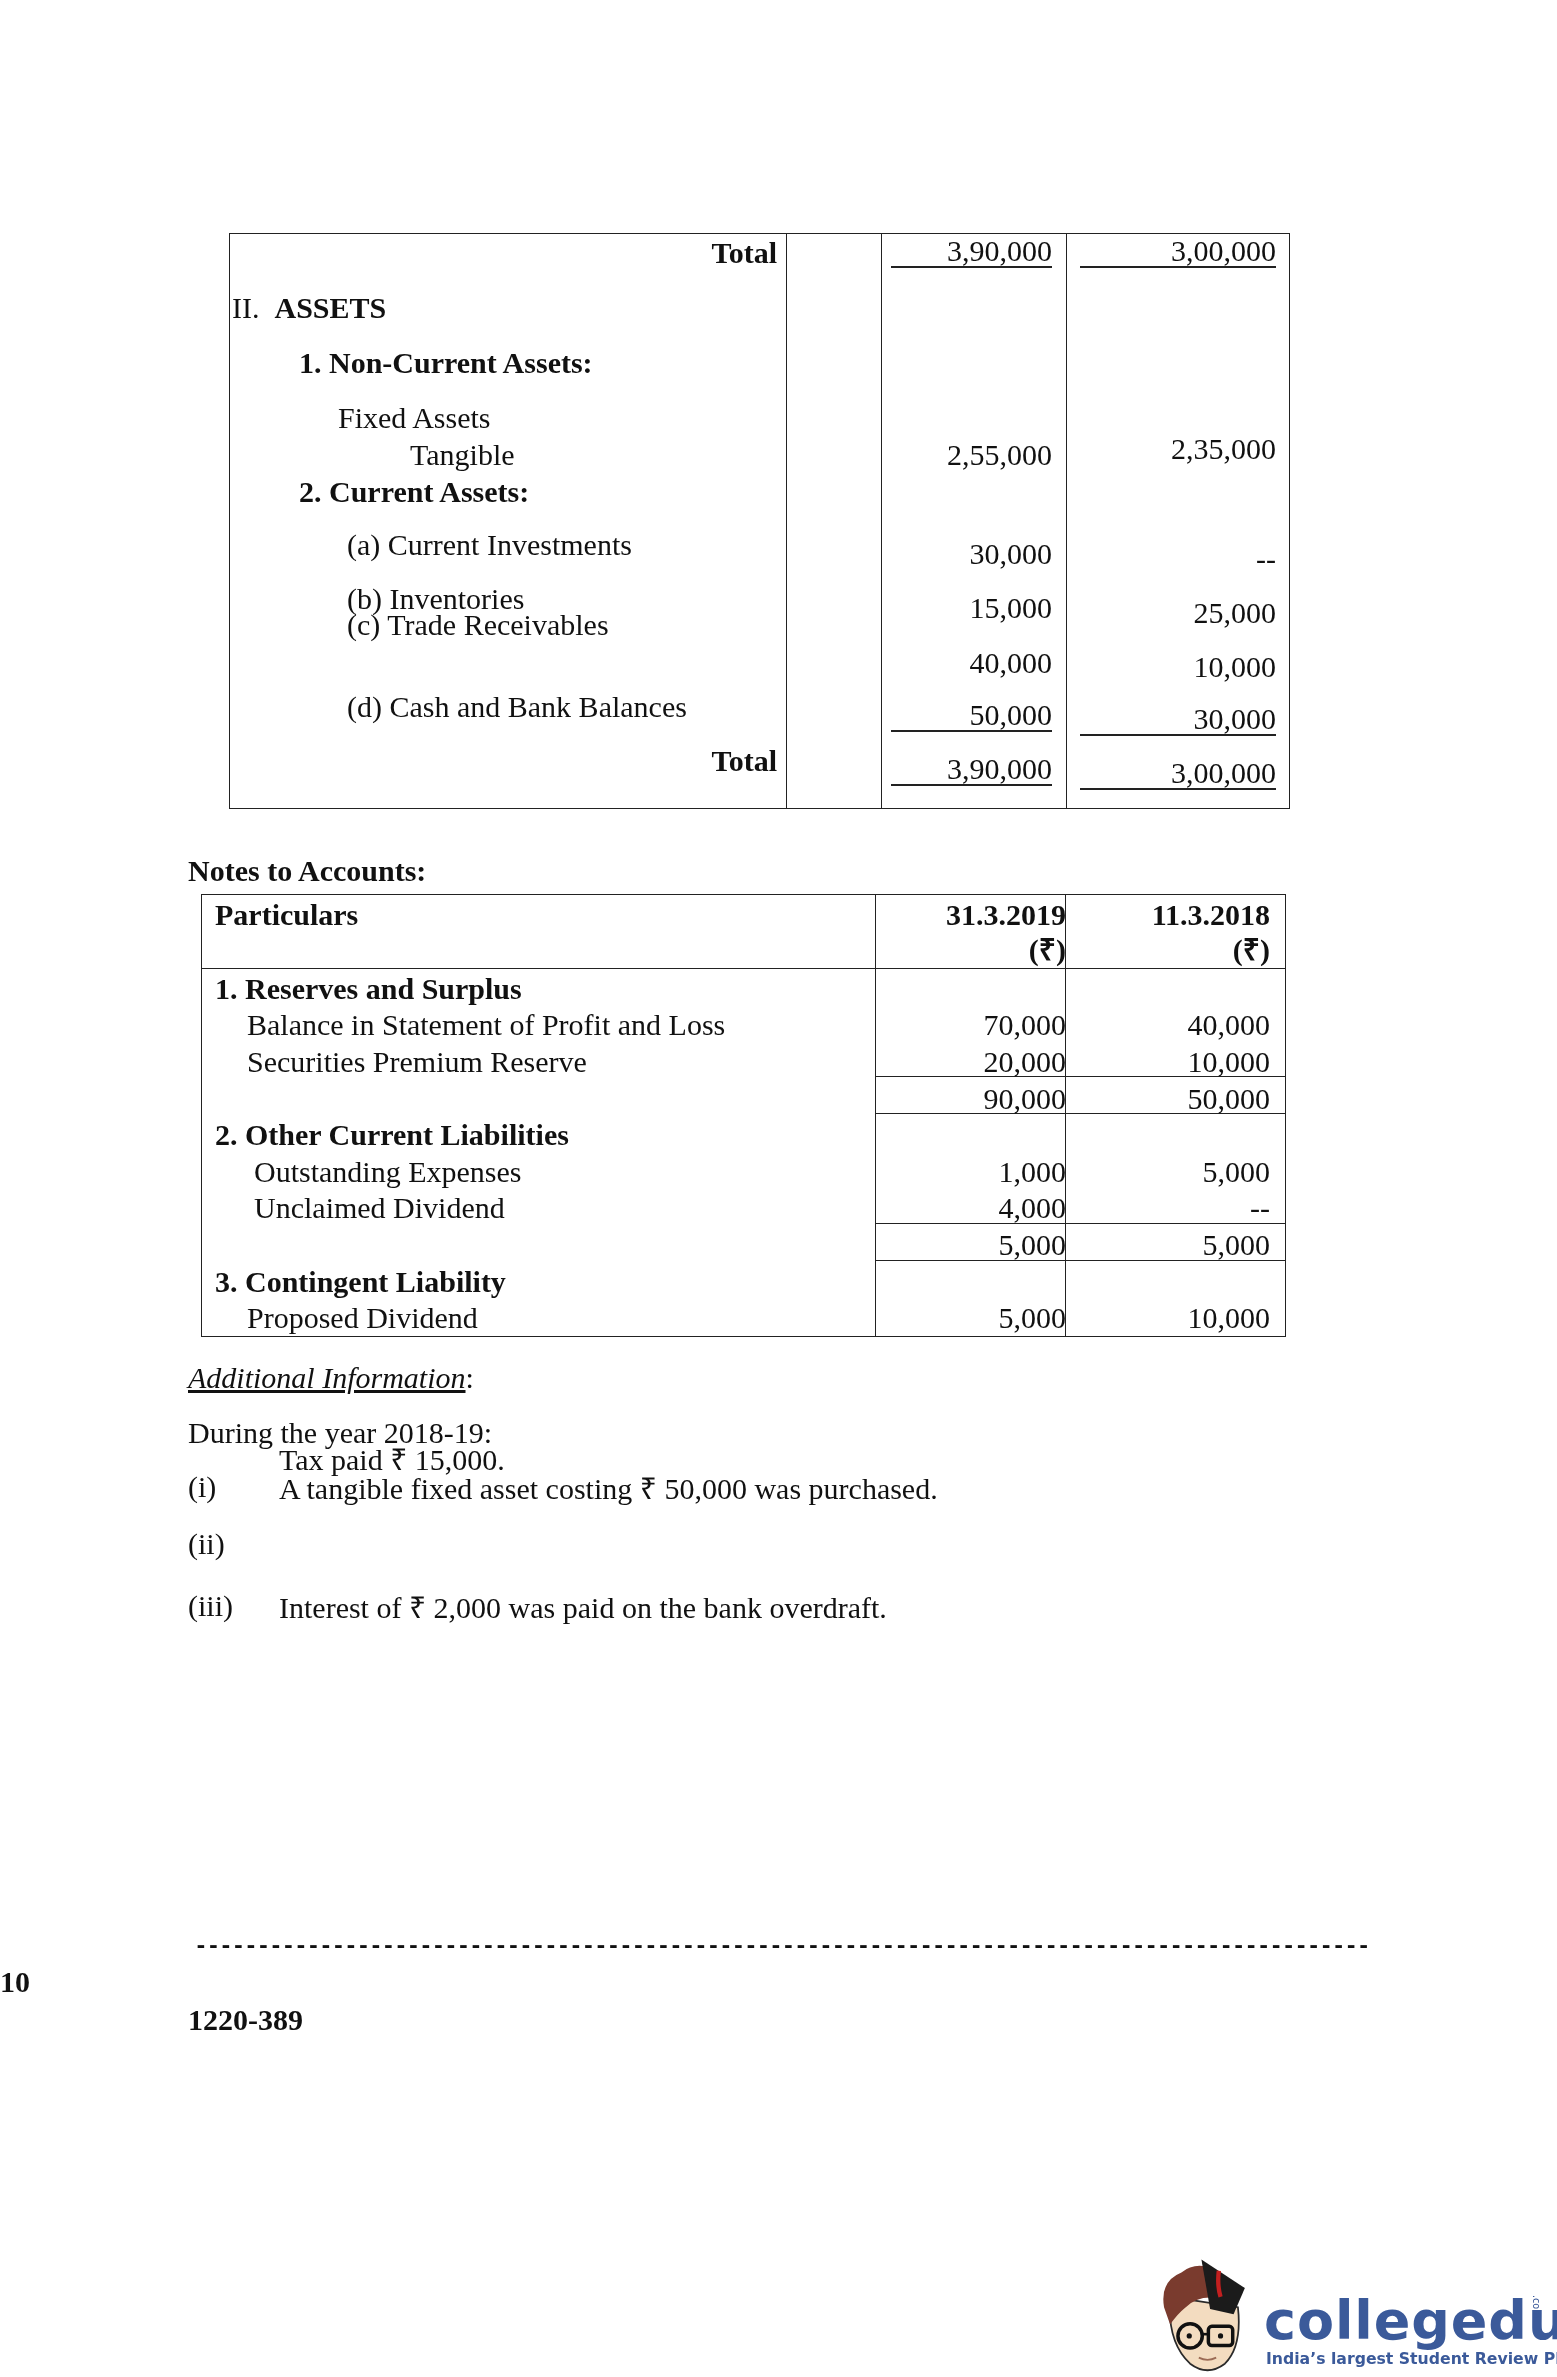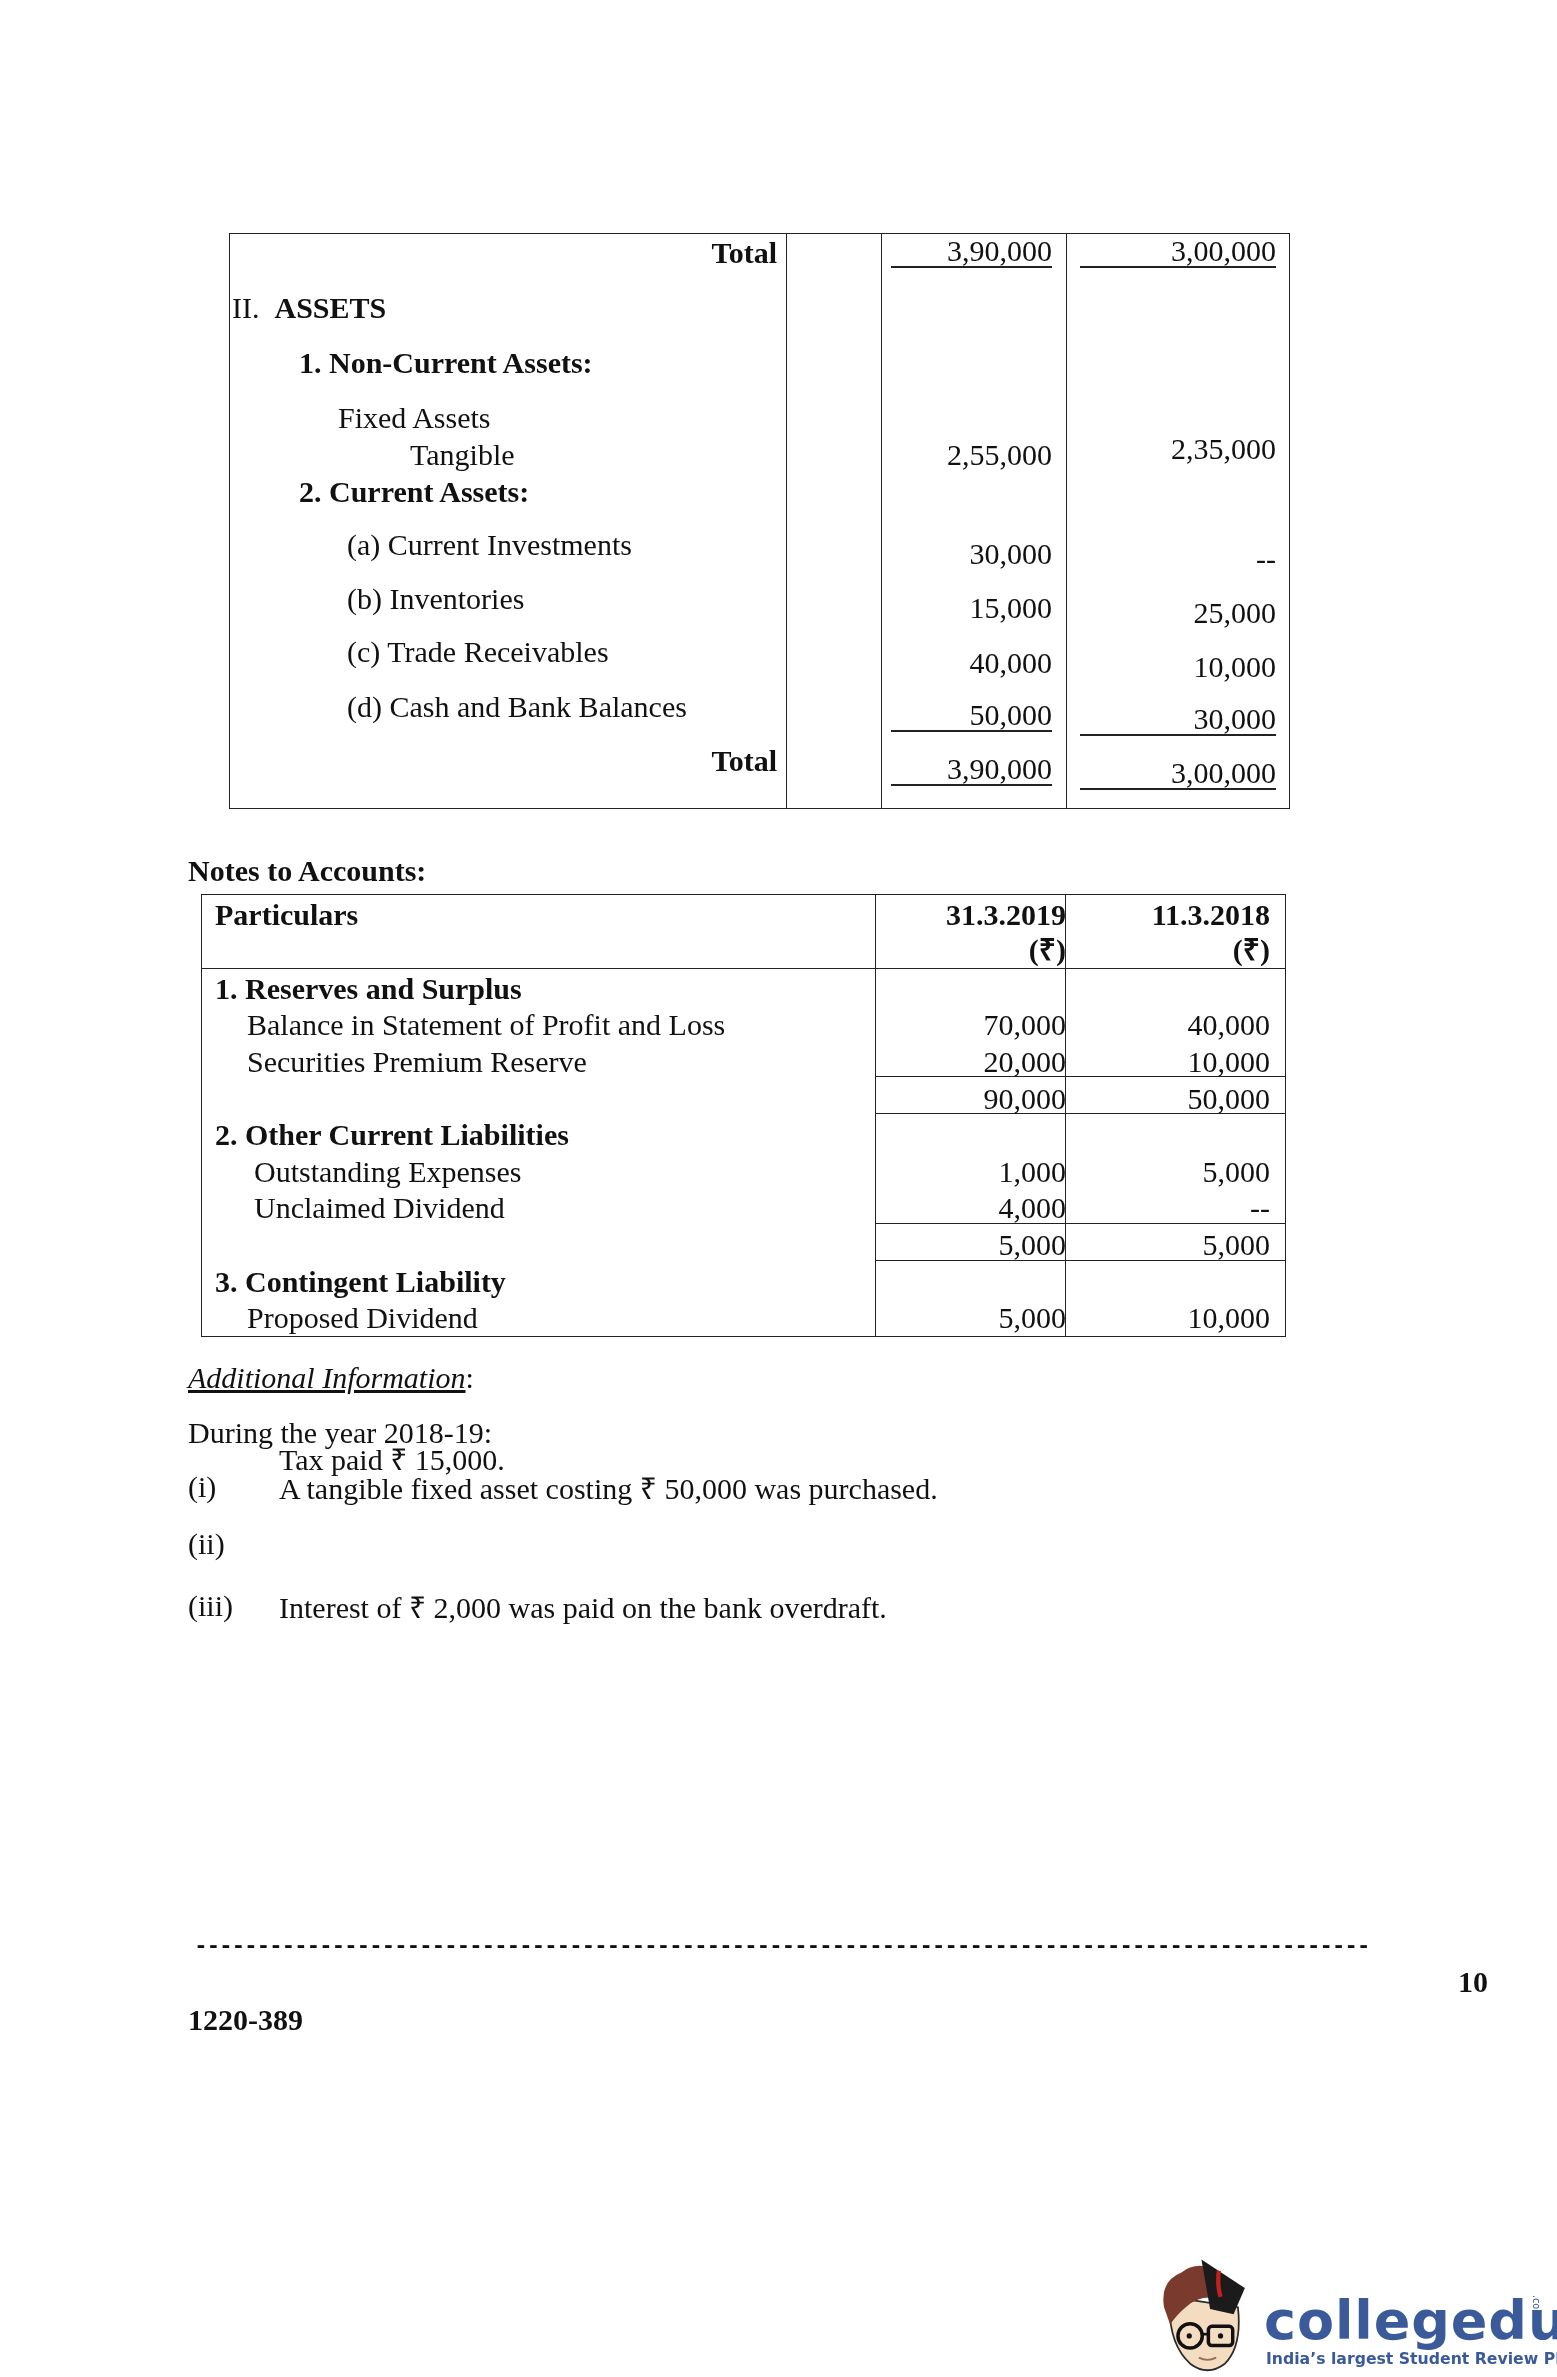--- a/index.html
+++ b/index.html
@@ -58,21 +58,21 @@
 <div class="abs txt b" style="left:299px;top:474px">2.  Current Assets:</div>
 
 <div class="abs txt" style="left:347px;top:527px">(a)  Current Investments</div>
 <div class="abs txt r" style="left:891px;top:536px;width:161px">30,000</div>
 <div class="abs txt r" style="left:1080px;top:541px;width:196px">--</div>
 
 <div class="abs txt" style="left:347px;top:581px">(b)  Inventories</div>
 <div class="abs txt r" style="left:891px;top:590px;width:161px">15,000</div>
 <div class="abs txt r" style="left:1080px;top:595px;width:196px">25,000</div>
 
-<div class="abs txt" style="left:347px;top:634px">(c)  Trade Receivables</div>
+<div class="abs txt" style="left:347px;top:607px">(c)  Trade Receivables</div>
 <div class="abs txt r" style="left:891px;top:645px;width:161px">40,000</div>
 <div class="abs txt r" style="left:1080px;top:649px;width:196px">10,000</div>
 
 <div class="abs txt" style="left:347px;top:689px">(d)  Cash and Bank Balances</div>
 <div class="abs txt r ul" style="left:891px;top:699px;width:161px;line-height:31px">50,000</div>
 <div class="abs txt r ul" style="left:1080px;top:703px;width:196px;line-height:31px">30,000</div>
 
 <div class="abs txt b r" style="left:611px;top:743px;width:166px">Total</div>
 <div class="abs txt r ul" style="left:891px;top:753px;width:161px;line-height:31px">3,90,000</div>
 <div class="abs txt r ul" style="left:1080px;top:757px;width:196px;line-height:31px">3,00,000</div>
@@ -126,21 +126,21 @@
 <div class="abs txt" style="left:188px;top:1415px">During the year 2018-19:</div>
 
 <div class="abs txt" style="left:188px;top:1469px">(i)</div>
 <div class="abs txt" style="left:279px;top:1471px">A tangible fixed asset costing ₹ 50,000 was purchased.</div>
 <div class="abs txt" style="left:188px;top:1526px">(ii)</div>
 <div class="abs txt" style="left:279px;top:1442px">Tax paid ₹ 15,000.</div>
 <div class="abs txt" style="left:188px;top:1588px">(iii)</div>
 <div class="abs txt" style="left:279px;top:1590px">Interest of ₹ 2,000 was paid on the bank overdraft.</div>
 
 <div class="abs dash">--------------------------------------------------------------------------------------------------------------------</div>
-<div class="abs txt b" style="left:0;width:1488px;text-align:right;top:1964px">10</div>
+<div class="abs txt b" style="left:0;width:1488px;text-align:left;top:1964px">10</div>
 <div class="abs txt b" style="left:188px;top:2002px">1220-389</div>
 
 <div class="abs logo">
   <svg class="abs" style="left:0;top:0" width="113" height="132" viewBox="0 0 130 151">
 
     <path d="M22 58 Q18 110 45 135 Q65 150 85 135 Q105 115 100 70 Z" fill="#f3dcc0" stroke="#2a2a2a" stroke-width="2"></path>
 
     <path d="M15 70 Q10 40 35 30 Q50 18 70 25 L80 60 Q55 55 40 70 Q30 78 22 90 Z" fill="#7a3b2e"></path>
 
     <path d="M58 15 L108 48 L95 78 L68 72 Z" fill="#1b1b1b"></path>

